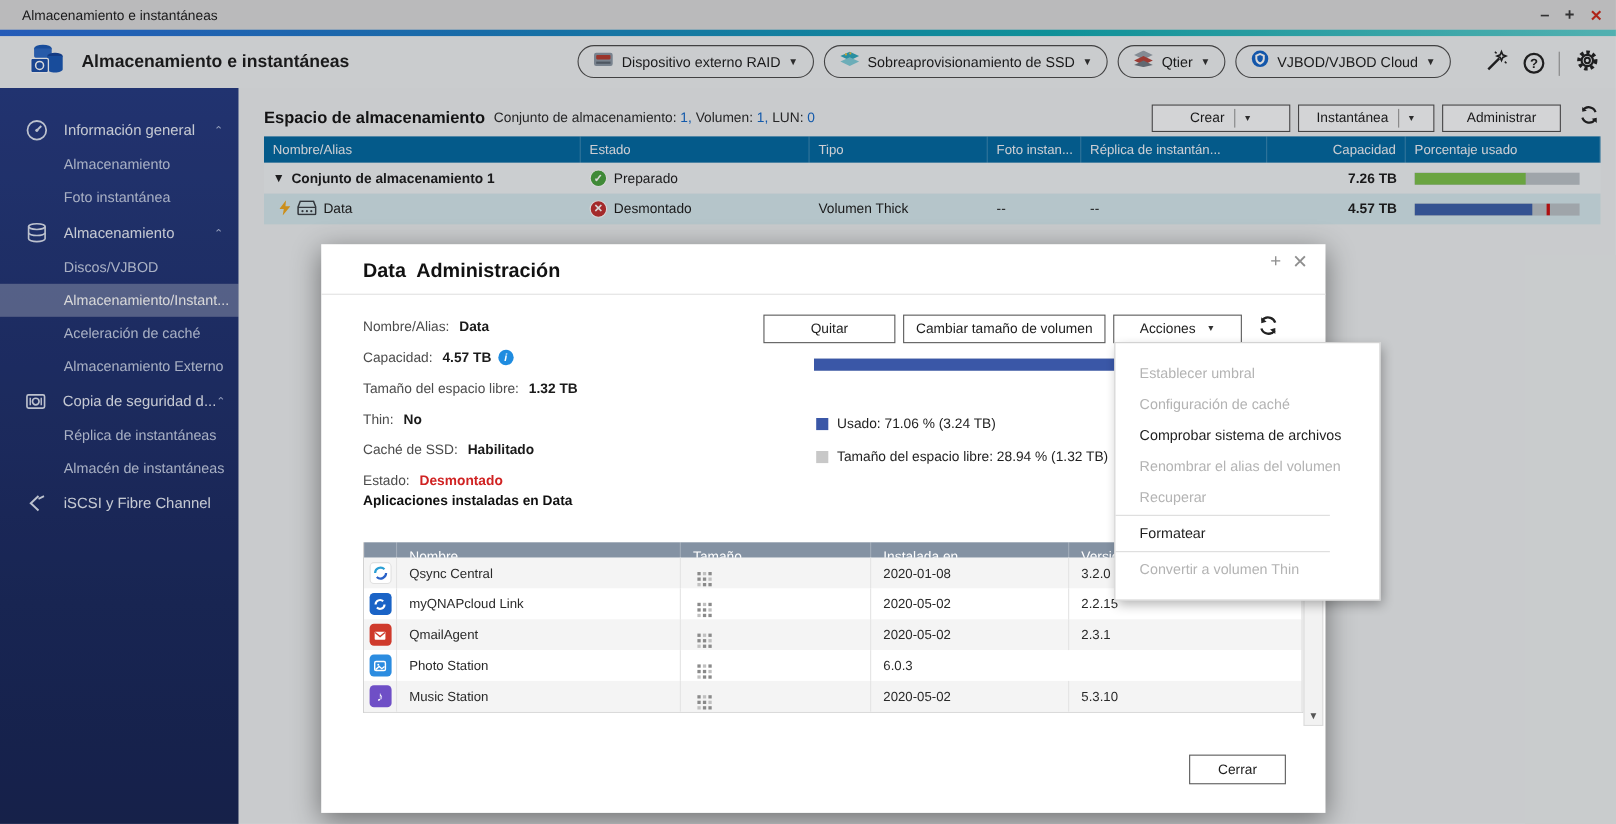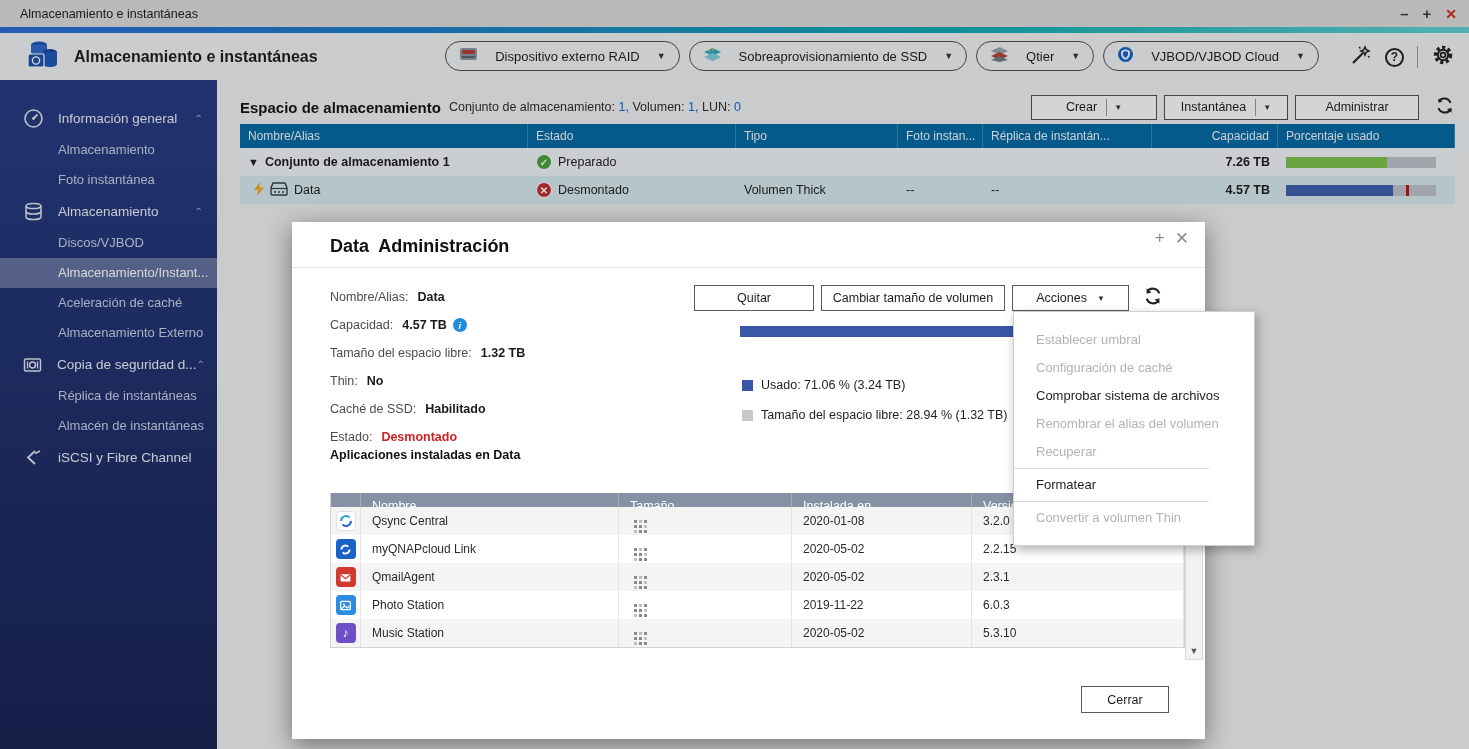--- a/index.html
+++ b/index.html
@@ -17,21 +17,21 @@
   .gradientbar { position:absolute; left:0; top:27px; width:1469px; height:6px;
     background:linear-gradient(90deg,#2a6bd8 0%,#1b7fc4 30%,#10aab2 65%,#5fd0cf 100%); }
 
   
   .appheader { position:absolute; left:0; top:33px; width:1469px; height:47px; background:#eff1f2;
     display:flex; align-items:center; }
   .applogo { margin:0 14px 0 26px; }
   .apptitle { font-size:16px; font-weight:bold; color:#1d1d1d; }
   .hmenus { position:absolute; right:150px; top:8px; display:flex; gap:9px; }
   .pillbtn { height:30px; border:1px solid #4c4c4c; border-radius:15px; background:transparent;
-    display:flex; align-items:center; gap:17px; padding:0 13px; cursor:pointer; }
+    display:flex; align-items:center; gap:7px; padding:0 13px; cursor:pointer; }
   .pillbtn .plabel { font-size:13px; color:#1d1d1d; }
   .pillbtn .caret { font-size:9px; color:#333; }
   .hicons { position:absolute; right:14px; top:10px; display:flex; align-items:center; gap:13px; }
   .vdiv { width:1px; height:22px; background:#9a9a9a; }
   .helpcircle { width:19px; height:19px; border:2px solid #222; border-radius:50%;
     font-size:12px; font-weight:bold; color:#222; display:flex; align-items:center; justify-content:center; }
 
   
   .sidebar { position:absolute; left:0; top:80px; width:217px; height:669px;
     background:linear-gradient(180deg,#263b82 0%,#1b2a5f 70%, #182554 100%); padding-top:22px; }
@@ -304,21 +304,21 @@
       </span>
       <div class="cbtns">
         <div class="sqbtn" style="width:126px">
           <span>Crear</span>
           <span class="bcaret">▼</span>
         </div>
         <div class="sqbtn" style="width:124px">
           <span>Instantánea</span>
           <span class="bcaret">▼</span>
         </div>
-        <div class="sqbtn" style="width:124px">
+        <div class="sqbtn" style="width:108px">
           <span>Administrar</span>
         </div>
         <span class="refresh-main">
           <svg width="21" height="21" viewBox="0 0 21 21">
             <path d="M16.5 8A6.5 6.5 0 0 0 5 6.2" fill="none" stroke="#222" stroke-width="2"></path>
             <polygon points="3.4,3.2 3.4,8 8,7" fill="#222" transform="scale(0.9) translate(1.5,0.5)"></polygon>
             <path d="M4.5 13a6.5 6.5 0 0 0 11.5 1.8" fill="none" stroke="#222" stroke-width="2"></path>
             <polygon points="17.6,17.8 17.6,13 13,14" fill="#222"></polygon>
           </svg>
         </span>
@@ -533,21 +533,20 @@
             <rect x="2" y="3" width="12" height="10" rx="1.5" fill="none" stroke="#fff" stroke-width="1.6"></rect>
             <circle cx="6" cy="6.5" r="1.1" fill="#fff"></circle>
             <polyline points="3,12 7,8.5 10,11 13,8.5" fill="none" stroke="#fff" stroke-width="1.5"></polyline>
           </svg>
             </span>
           </div>
         <div class="ac a1">Photo Station</div>
         <div class="ac a2">
             <span class="spinner"></span>
           </div>
-        <div class="ac a3">2019-11-22</div>
         <div class="ac a4">6.0.3</div>
       </div>
 
       <div class="arow">
         <div class="ac a0">
             <span class="appicon" style="background:#6f4fc6;color:#fff;font-size:12px;">♪</span>
           </div>
         <div class="ac a1">Music Station</div>
         <div class="ac a2">
             <span class="spinner"></span>

